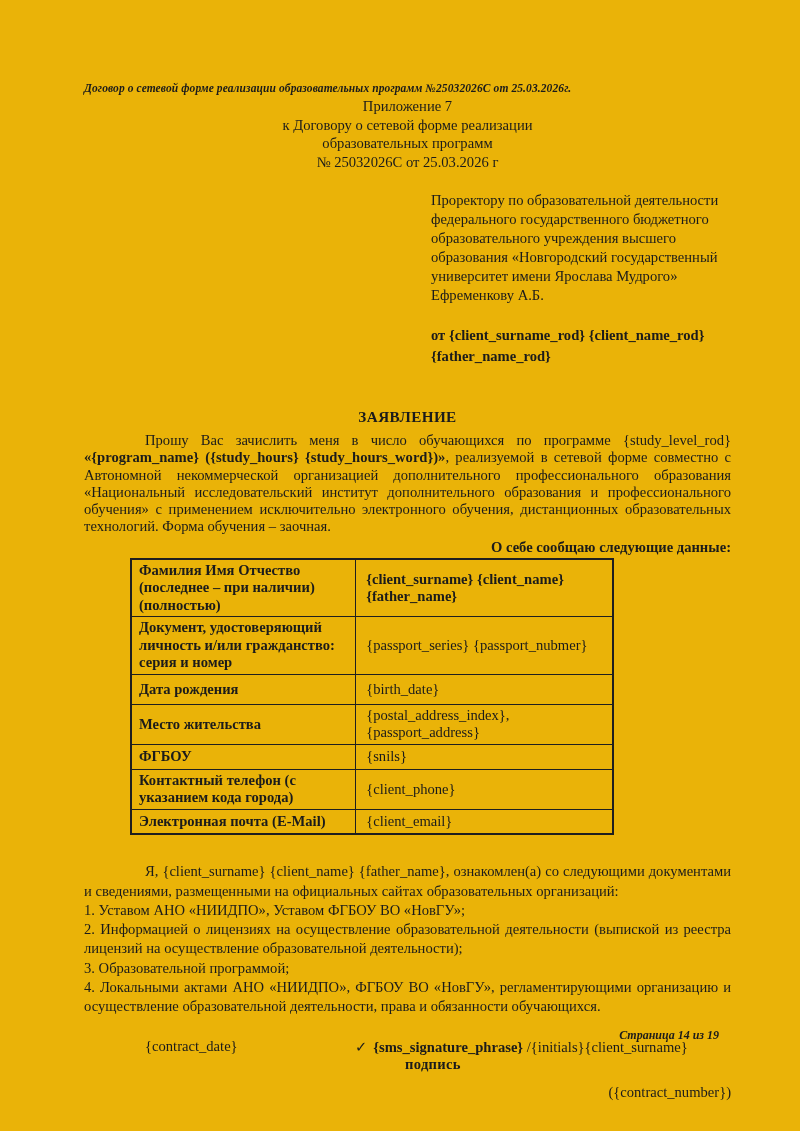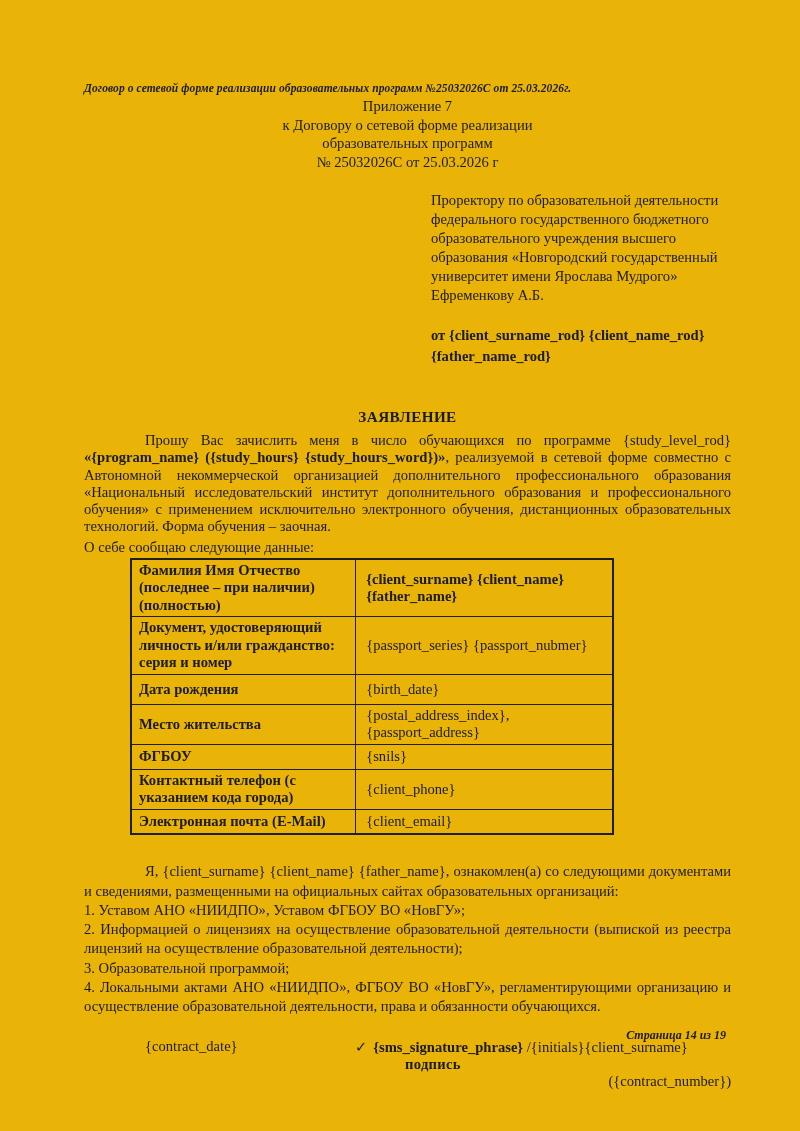--- a/index.html
+++ b/index.html
@@ -49,22 +49,23 @@
   .request-par {
     margin-top: 6px;
     font-size: 14.6px;
     line-height: 17.3px;
     text-align: justify;
     text-indent: 61px;
   }
   .data-intro {
     font-size: 14.6px;
     line-height: 19px;
-    font-weight: normal;
+    font-weight: bold;
     margin-top: 2px;
+    text-align: right;
   }
   table.data-table {
     margin-left: 46px;
     margin-top: 1px;
     border-collapse: collapse;
     border: 2px solid #1f1f1f;
     width: 484px;
     font-size: 14.6px;
     line-height: 17.5px;
     font-family: Liberation Serif, serif;
@@ -96,28 +97,29 @@
   .sig-line1 { white-space: nowrap; }
   .sig-check { display: inline-block; margin-right: 6px; }
   .sig-phrase-bold { font-weight: bold; }
   .sig-caption {
     font-weight: bold;
     margin-left: 50px;
     margin-top: 0px;
     letter-spacing: 0.3px;
   }
   .contract-number {
+    margin-top: 11px;
     text-align: right;
     font-size: 14.6px;
     padding-right: 0px;
   }
   .page-footer {
     position: absolute;
     top: 1028px;
-    right: 74px;
+    right: 81px;
     font-size: 12px;
     font-style: italic;
     font-weight: bold;
   }
 </style>
 </head>
 <body>
 
 <div class="page">
 

